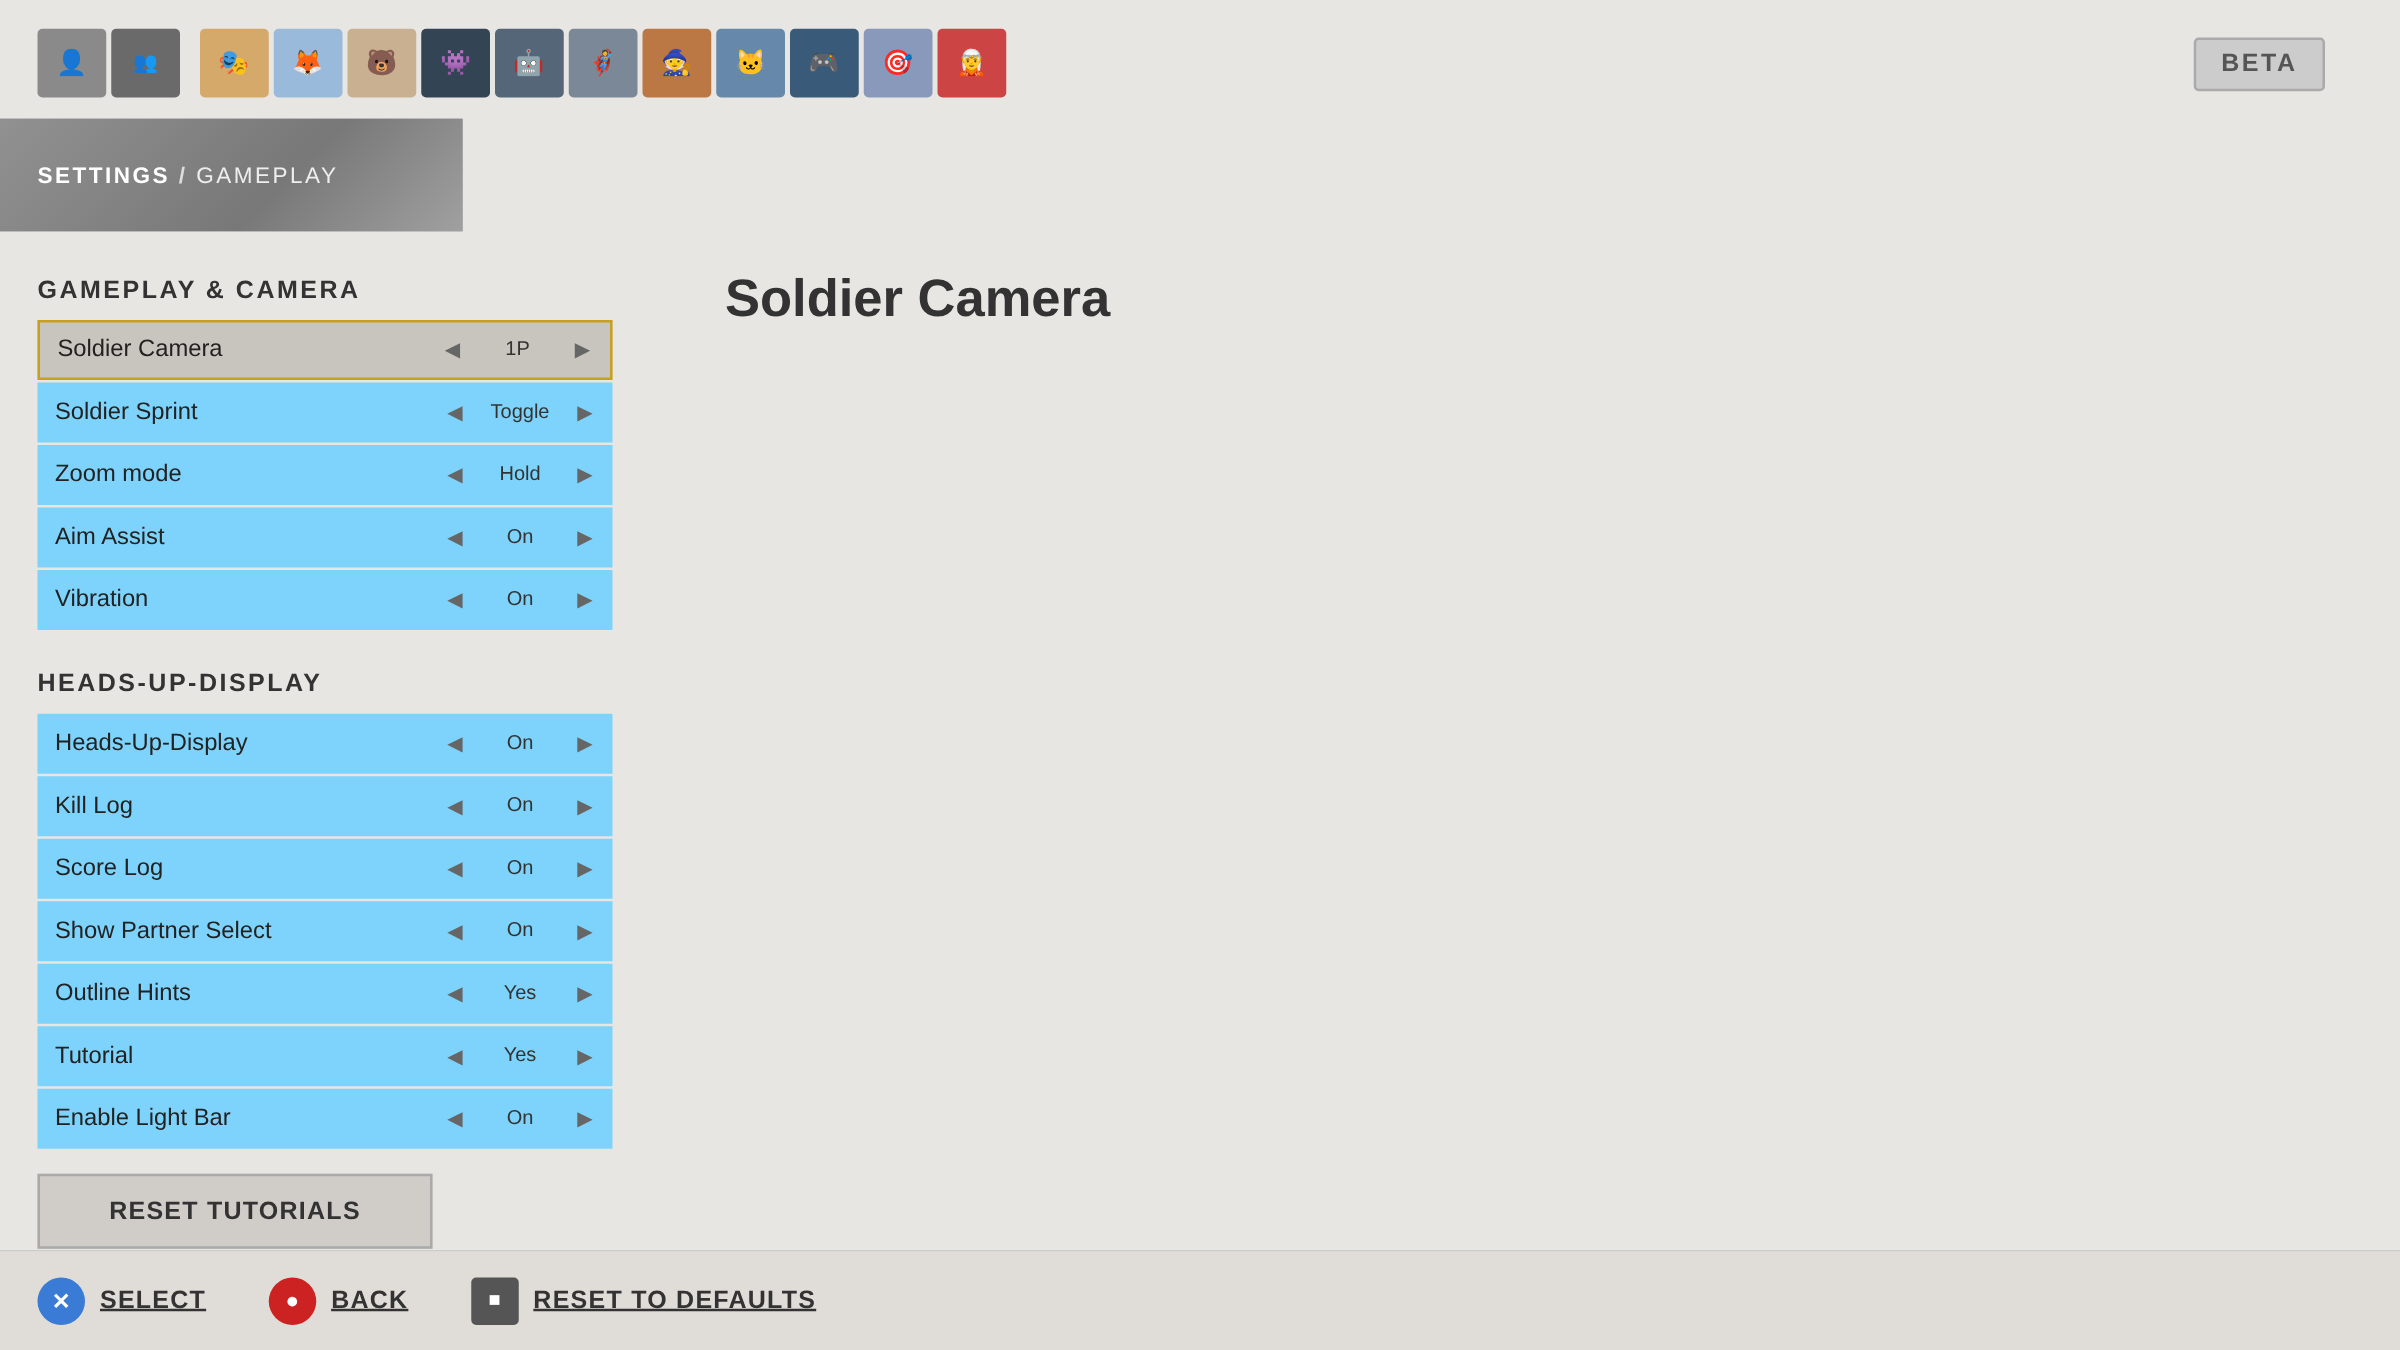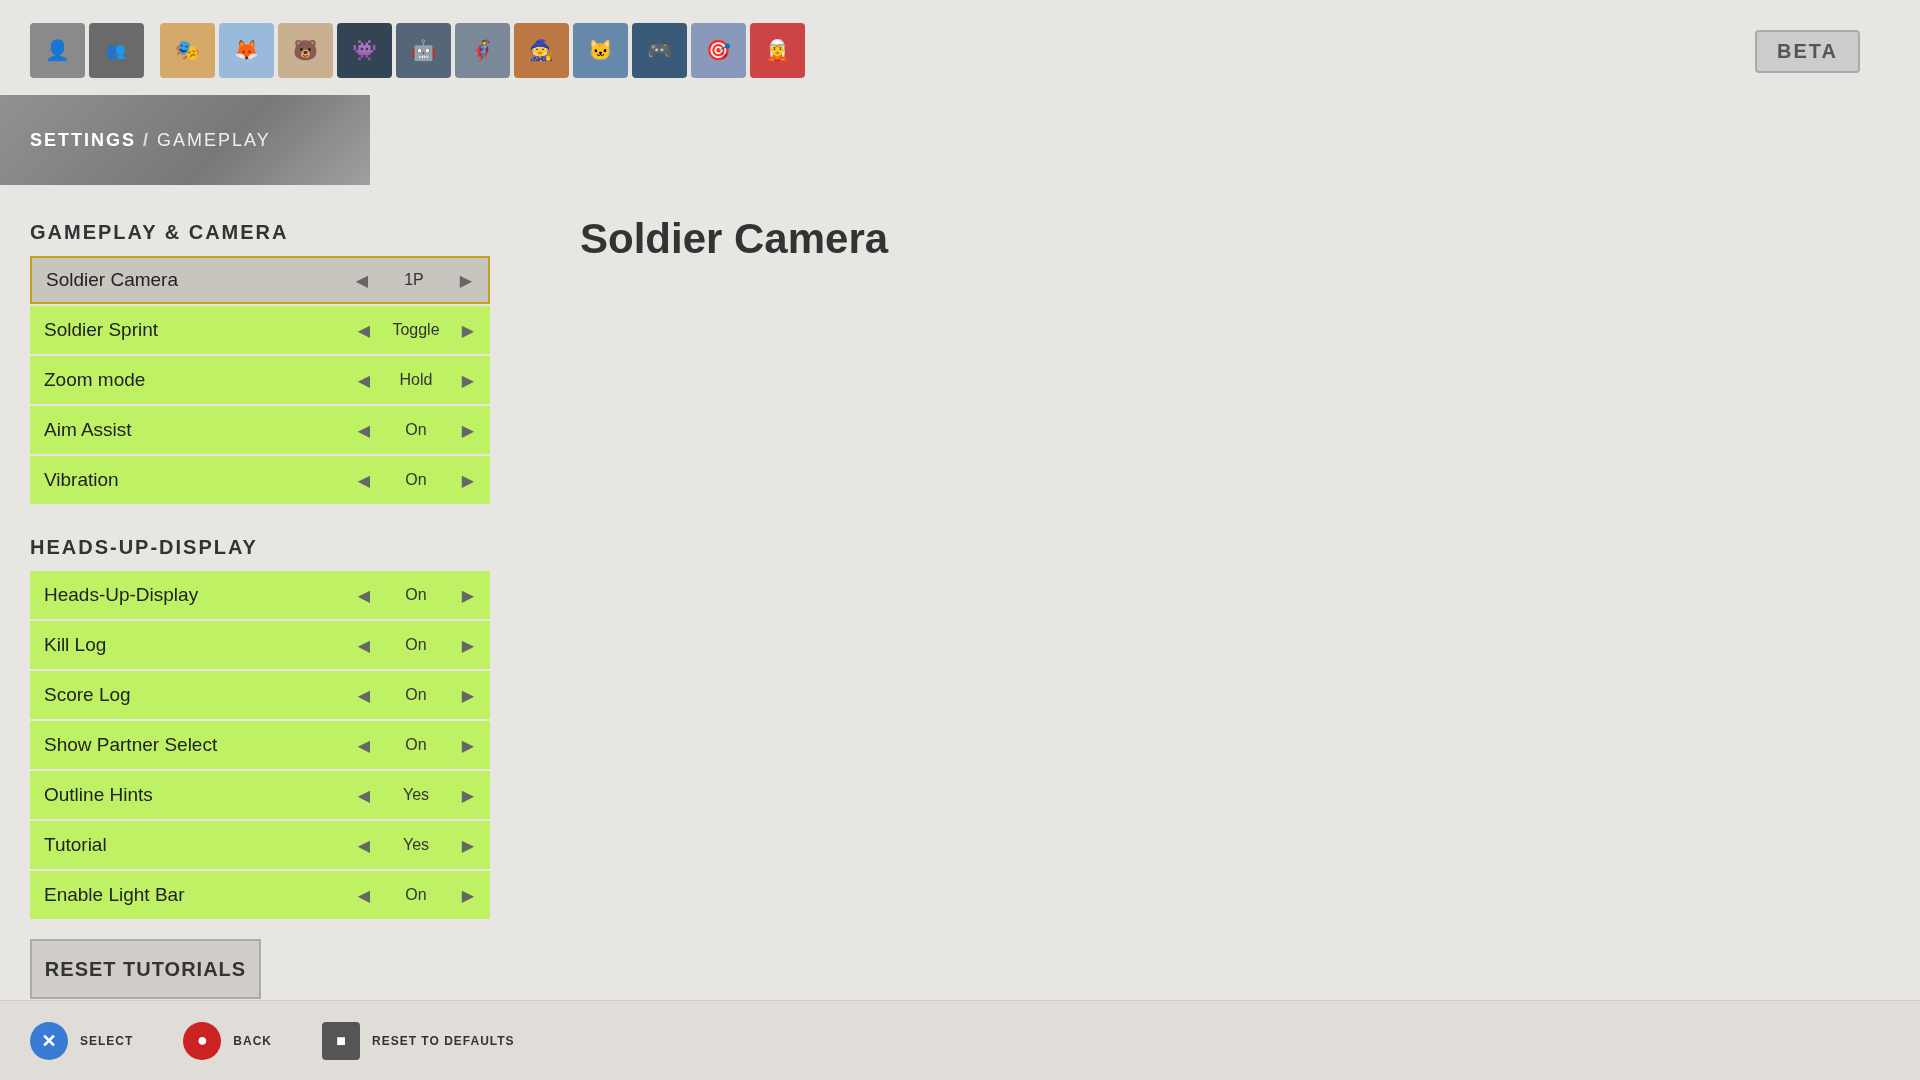--- a/index.html
+++ b/index.html
@@ -73,21 +73,21 @@
       font-weight: bold;
       color: #333;
       letter-spacing: 2px;
       margin-bottom: 12px;
     }
 
     .settings-row {
       height: 48px;
       display: flex;
       align-items: center;
-      background-color: #bef264;
+      background-color: #7dd3fc;
       margin-bottom: 2px;
     }
 
     .settings-row.selected {
       background-color: #c8c4be;
       border: 2px solid #c8a020;
     }
 
     .settings-row-label {
       flex: 1;
@@ -122,21 +122,21 @@
       text-align: center;
       font-size: 16px;
       color: #333;
     }
 
     .section-gap {
       height: 30px;
     }
 
     .reset-tutorials-btn {
-      width: 231px;
+      width: 316px;
       height: 60px;
       background-color: #d0cdc8;
       border: 2px solid #aaa;
       color: #333;
       font-size: 20px;
       font-weight: bold;
       letter-spacing: 1px;
       cursor: pointer;
       display: flex;
       align-items: center;
@@ -184,24 +184,25 @@
     .btn-icon.circle {
       background-color: #cc2222;
     }
 
     .btn-icon.square {
       background-color: #444;
       border-radius: 4px;
     }
 
     .btn-label {
-      font-size: 12px;
+      font-size: 20px;
       font-weight: bold;
       color: #333;
       letter-spacing: 1px;
+      text-decoration: underline;
     }
 
     
     .description-panel {
       position: absolute;
       top: 185px;
       left: 560px;
       width: 600px;
       padding: 30px 20px;
     }

